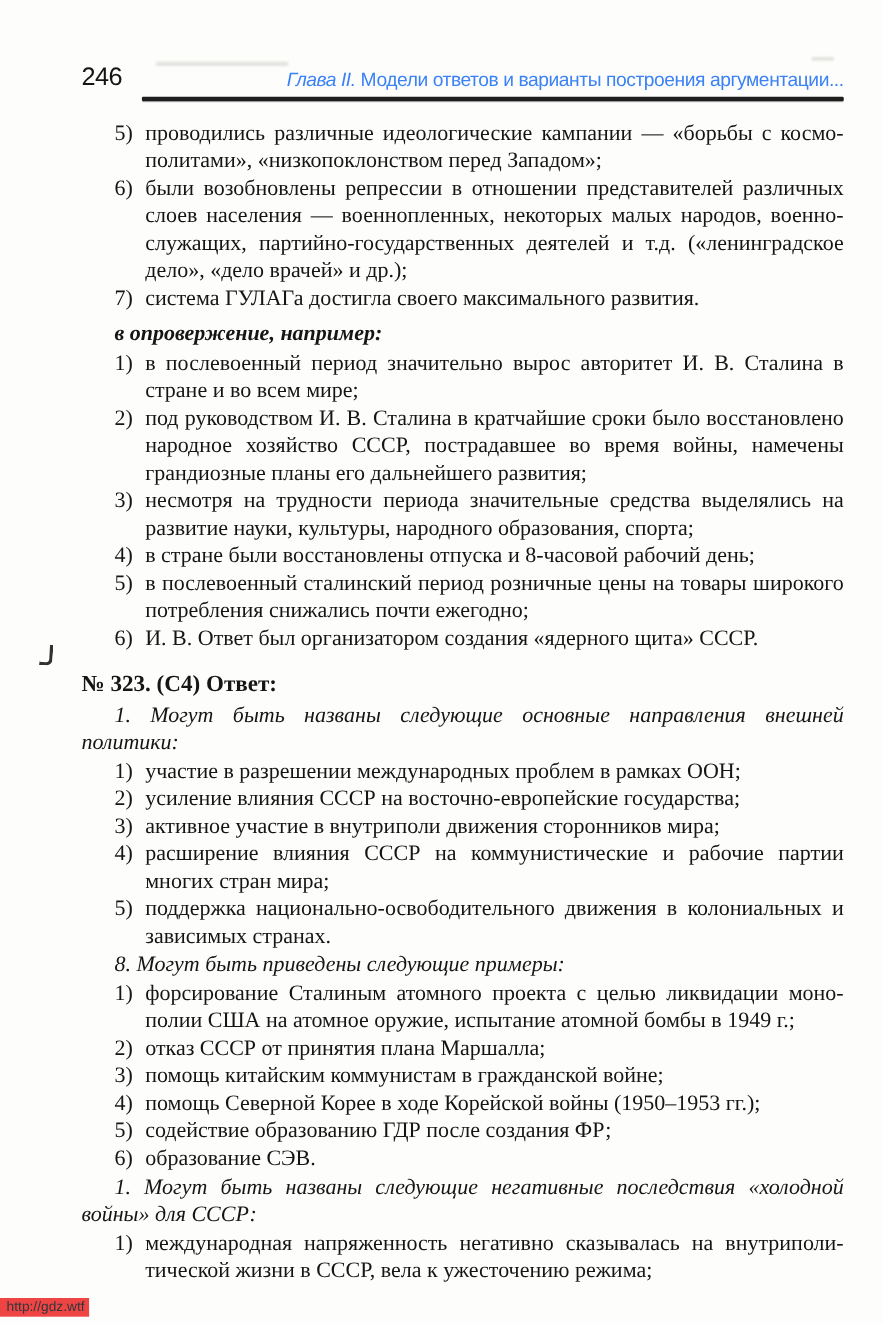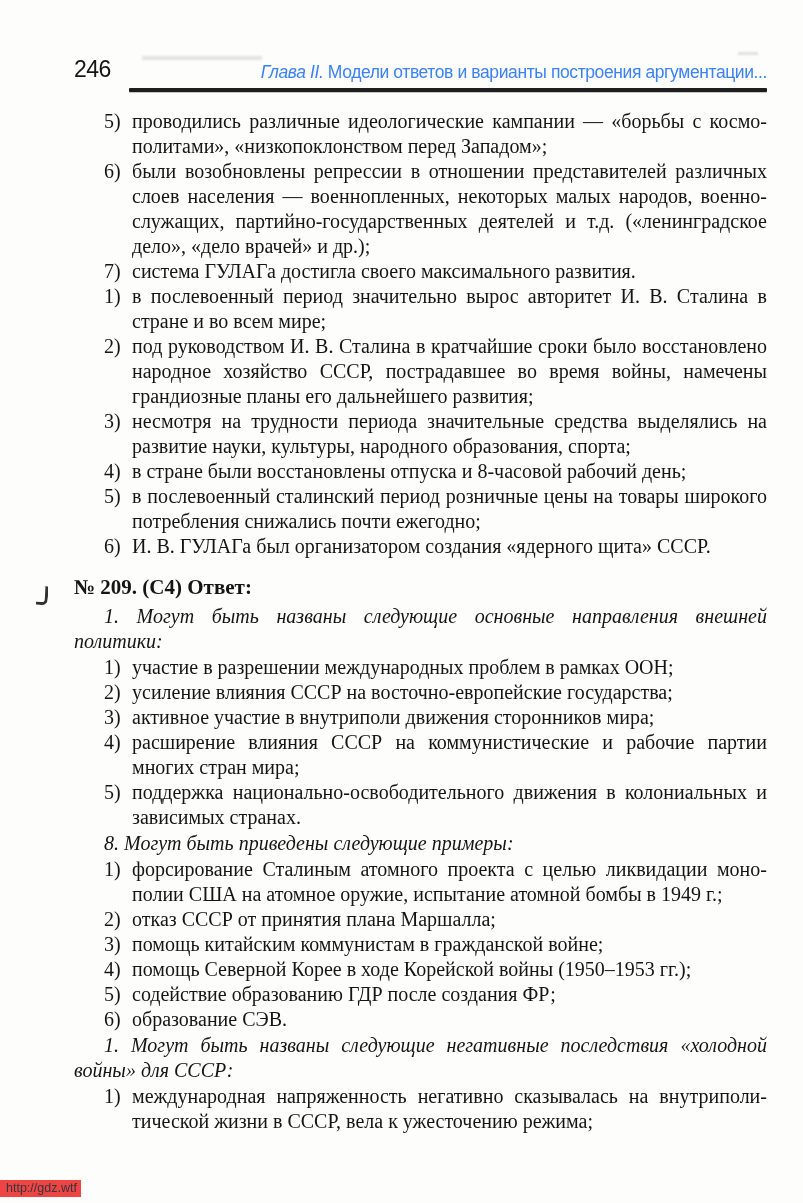--- a/index.html
+++ b/index.html
@@ -95,20 +95,21 @@
         <span class="txt">проводились различные идеологические кампании — «борьбы с космо­политами», «низкопоклонством перед Западом»;</span>
       </div>
       <div class="item">
         <span class="num">6)</span>
         <span class="txt">были возобновлены репрессии в отношении представителей различных слоев населения — военнопленных, некоторых малых народов, военно­служащих, партийно-государственных деятелей и т.д. («ленинградское дело», «дело врачей» и др.);</span>
       </div>
       <div class="item">
         <span class="num">7)</span>
         <span class="txt">система ГУЛАГа достигла своего максимального развития.</span>
       </div>
+      <div class="lead">в опровержение, например:</div>
       <div class="item">
         <span class="num">1)</span>
         <span class="txt">в послевоенный период значительно вырос авторитет И. В. Сталина в стране и во всем мире;</span>
       </div>
       <div class="item">
         <span class="num">2)</span>
         <span class="txt">под руководством И. В. Сталина в кратчайшие сроки было восстановле­но народное хозяйство СССР, пострадавшее во время войны, намечены грандиозные планы его дальнейшего развития;</span>
       </div>
       <div class="item">
         <span class="num">3)</span>
@@ -117,23 +118,23 @@
       <div class="item">
         <span class="num">4)</span>
         <span class="txt">в стране были восстановлены отпуска и 8-часовой рабочий день;</span>
       </div>
       <div class="item">
         <span class="num">5)</span>
         <span class="txt">в послевоенный сталинский период розничные цены на товары широ­кого потребления снижались почти ежегодно;</span>
       </div>
       <div class="item">
         <span class="num">6)</span>
-        <span class="txt">И. В. ГУЛАГа был организатором создания «ядерного щита» СССР.</span>
+        <span class="txt">И. В. Ответ был организатором создания «ядерного щита» СССР.</span>
       </div>
-      <div class="answer">№ 209. (С4) Ответ:</div>
+      <div class="answer">№ 323. (С4) Ответ:</div>
       <div class="sub">1. Могут быть названы следующие основные направления внешней политики:</div>
       <div class="item">
         <span class="num">1)</span>
         <span class="txt">участие в разрешении международных проблем в рамках ООН;</span>
       </div>
       <div class="item">
         <span class="num">2)</span>
         <span class="txt">усиление влияния СССР на восточно-европейские государства;</span>
       </div>
       <div class="item">

